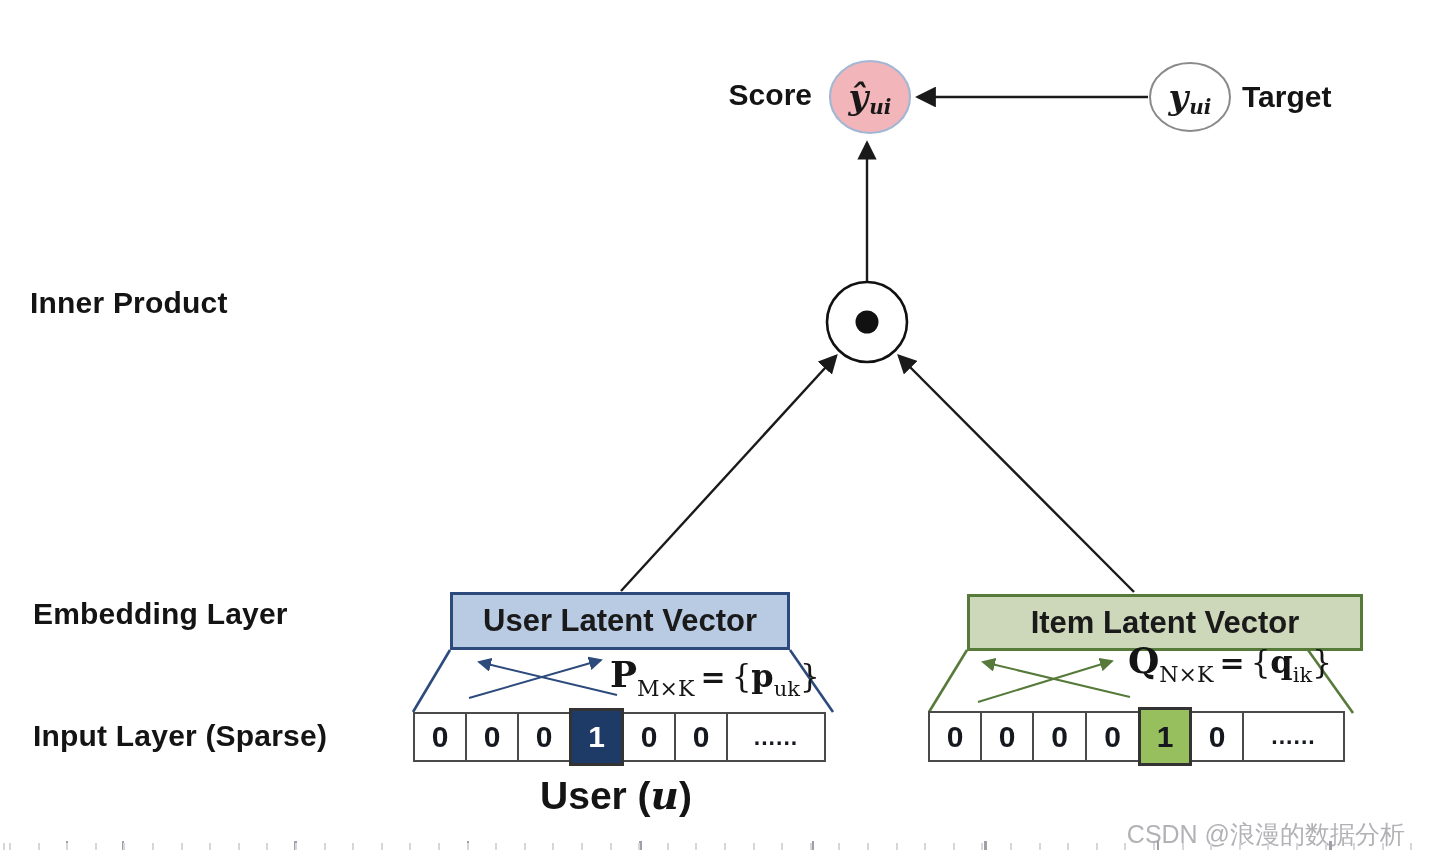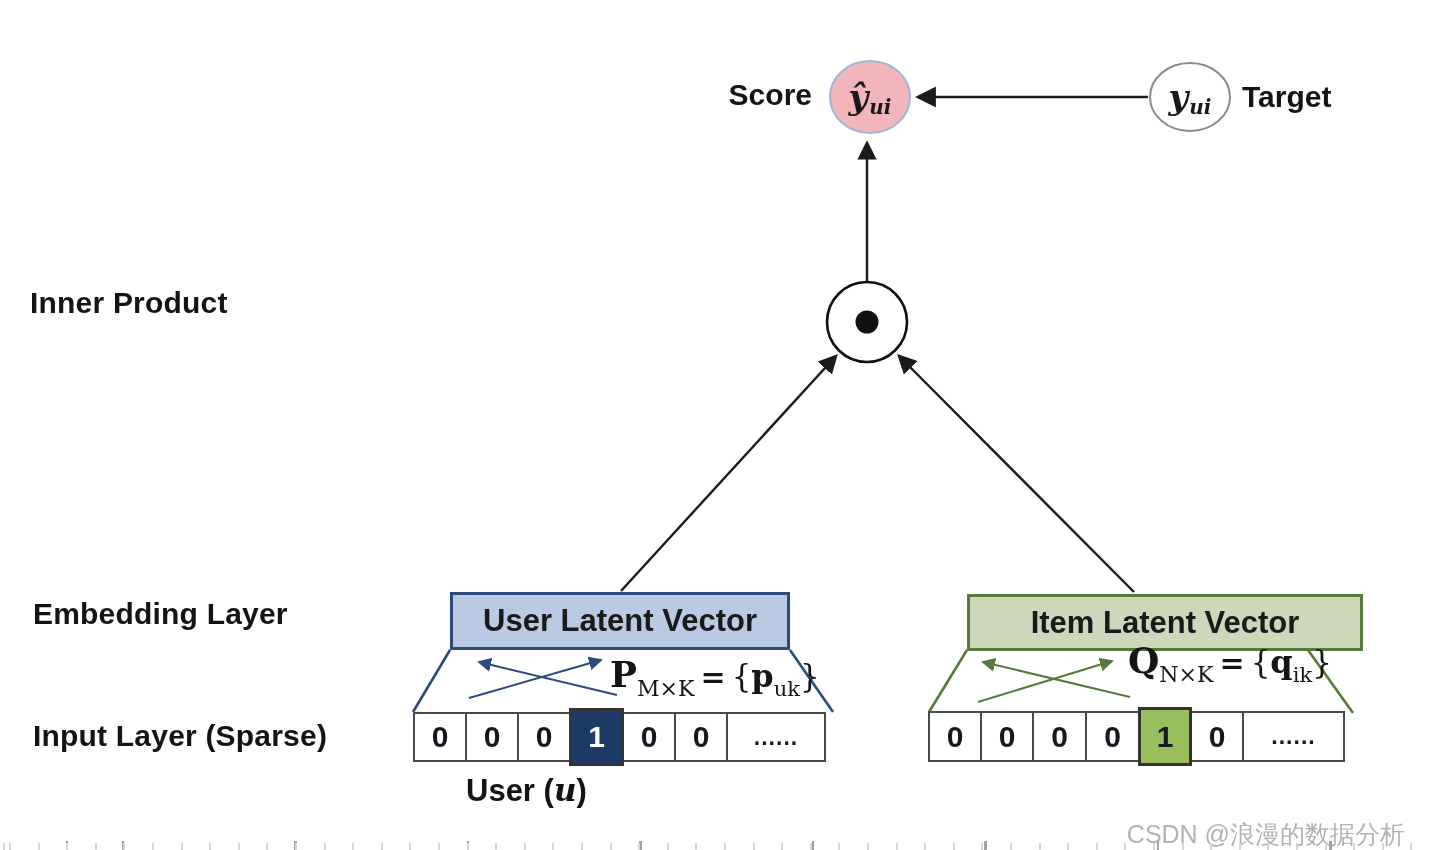--- a/index.html
+++ b/index.html
@@ -37,21 +37,21 @@
   .input-row{position:absolute;display:flex;align-items:stretch;}
   .cell{box-sizing:border-box;border:2px solid #4a4a4a;margin-left:-2px;background:#fff;
         display:flex;align-items:center;justify-content:center;
         font-weight:700;font-size:30px;color:#15181f;}
   .cell:first-child{margin-left:0;}
   .cell.dots{font-size:23px;letter-spacing:1px;}
   .cell.hot{position:relative;z-index:2;border:3px solid #333;}
   .cell.hot.user-hot{background:var(--user-hot,#1e3a66);color:#fff;}
   .cell.hot.item-hot{background:var(--item-hot,#98bf5e);color:#15181f;}
 
-  .onehot-label{position:absolute;width:300px;text-align:left;font-weight:700;font-size:31px;
+  .onehot-label{position:absolute;width:300px;text-align:center;font-weight:700;font-size:39px;
                 color:#141414;white-space:nowrap;}
   .onehot-label .var{font-family:"DejaVu Serif",serif;font-style:italic;font-weight:700;}
 
   
   .watermark{position:absolute;top:818px;right:31px;font-size:25px;color:#b2b1b5;
              white-space:nowrap;}
   .ruler{position:absolute;left:0;right:0;bottom:0;height:10px;pointer-events:none;}
   .ruler .minor{position:absolute;left:0;right:0;bottom:0;height:7px;
      background:repeating-linear-gradient(90deg,#d7d7db 0 2px,transparent 2px 28.6px);
      background-position:9px 0;}

